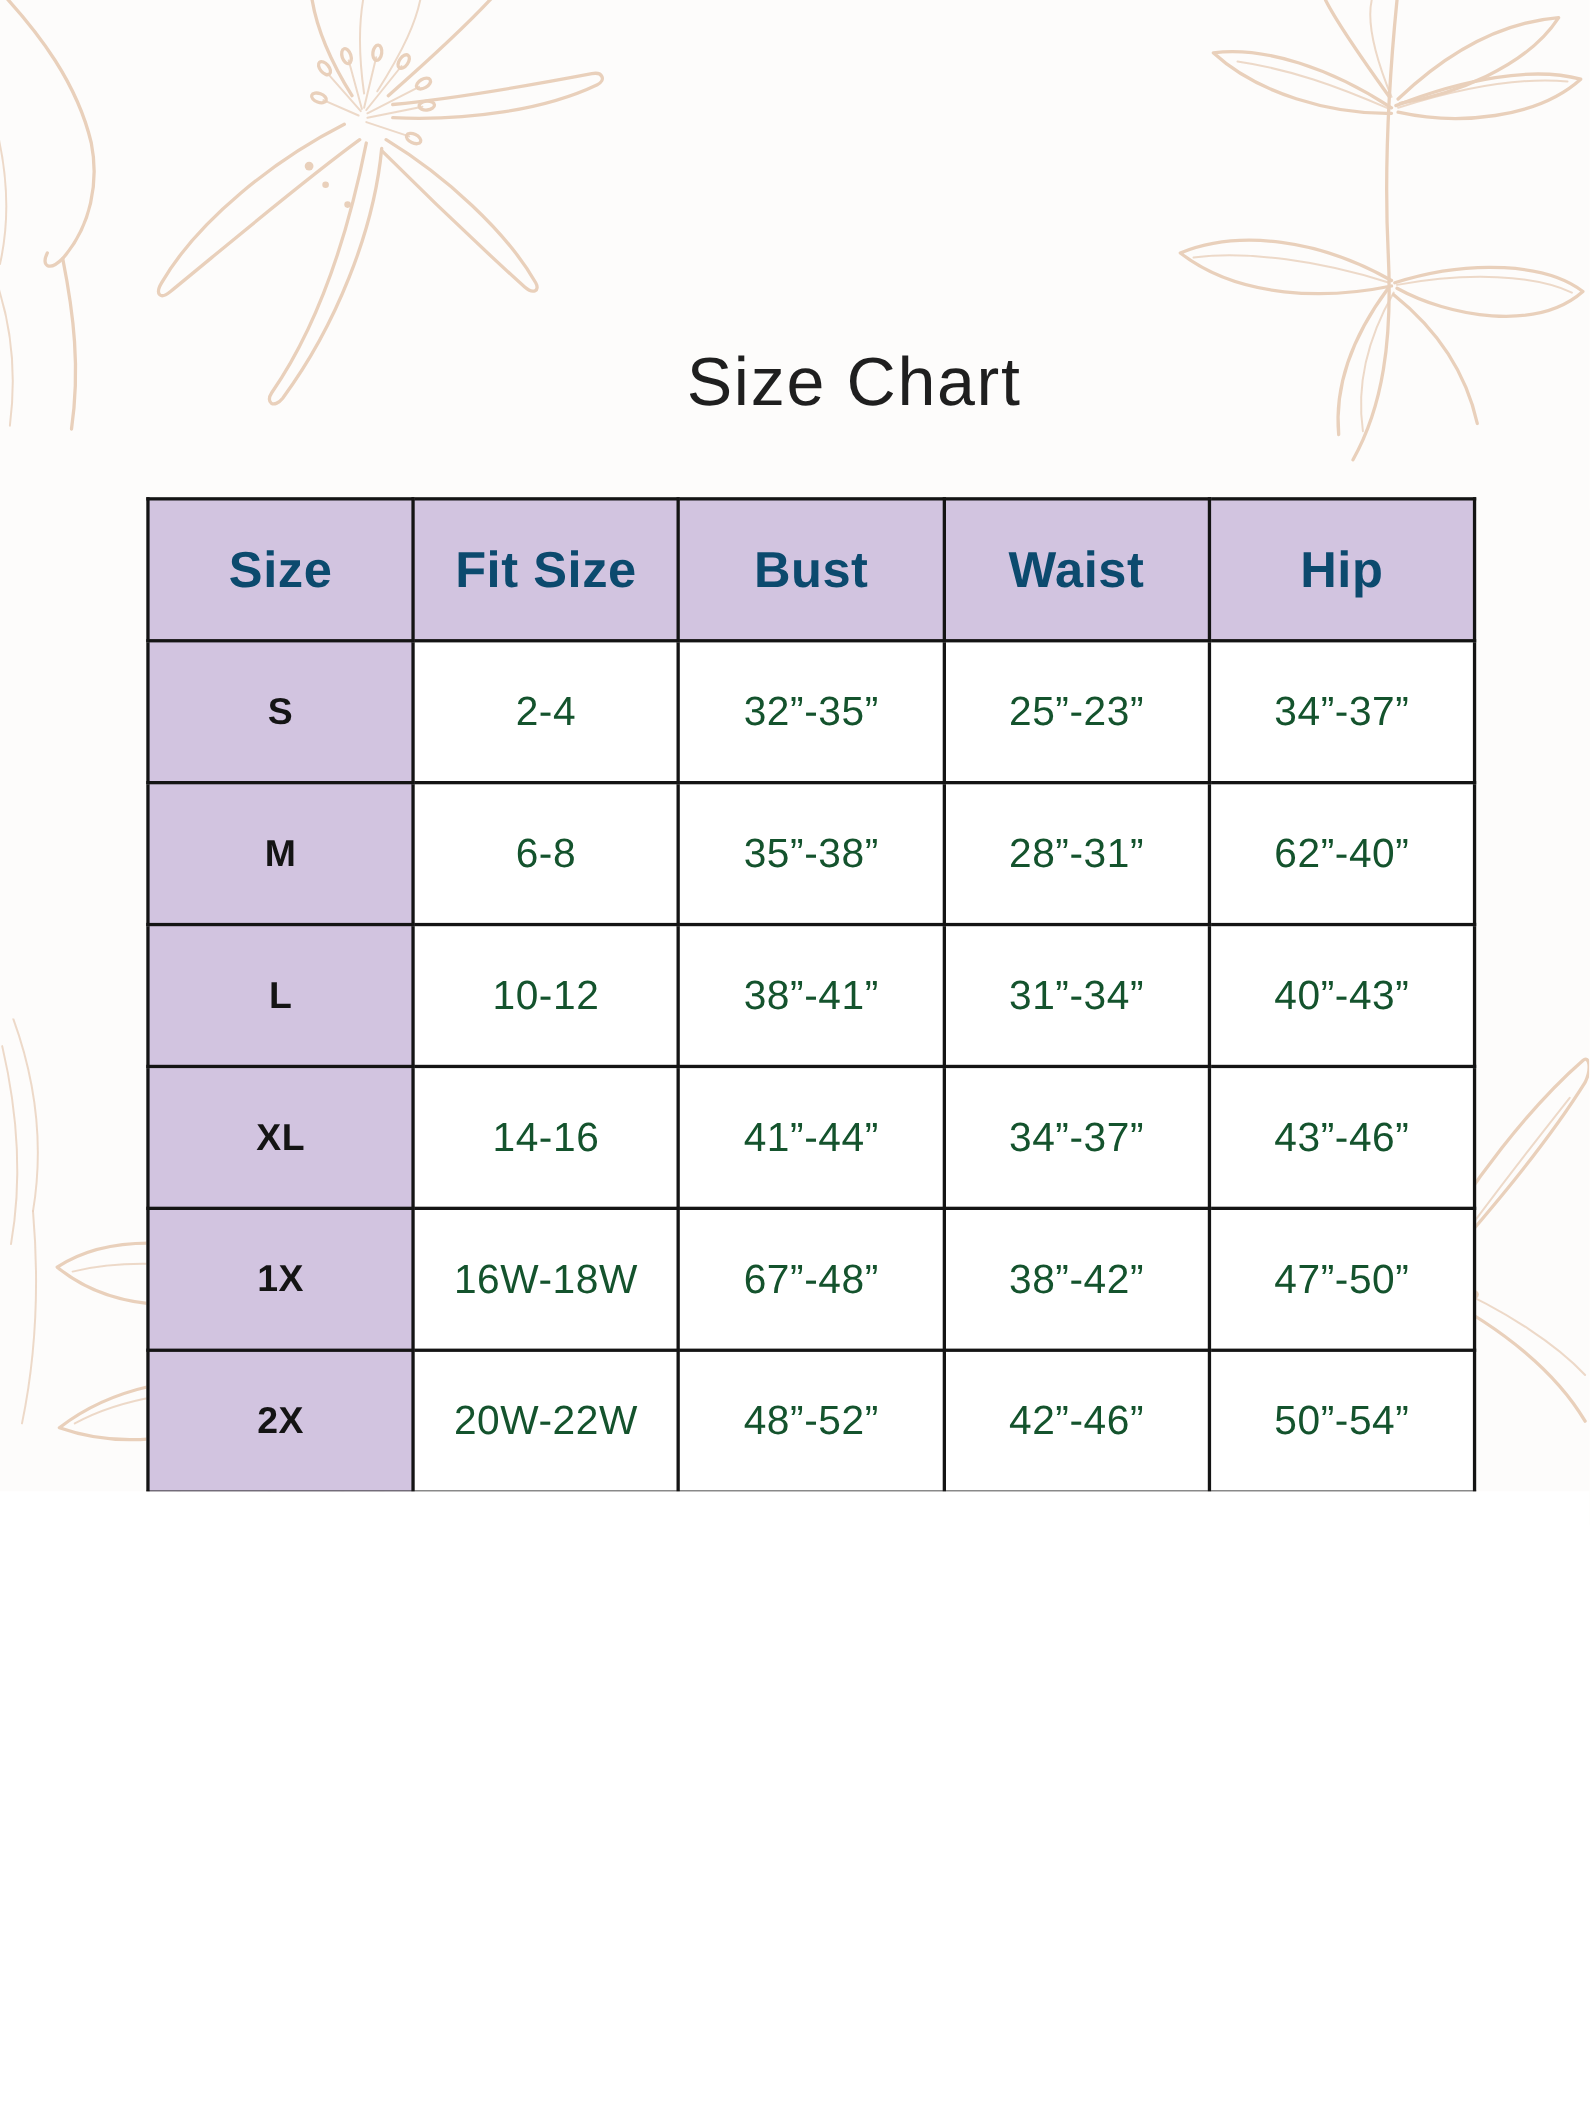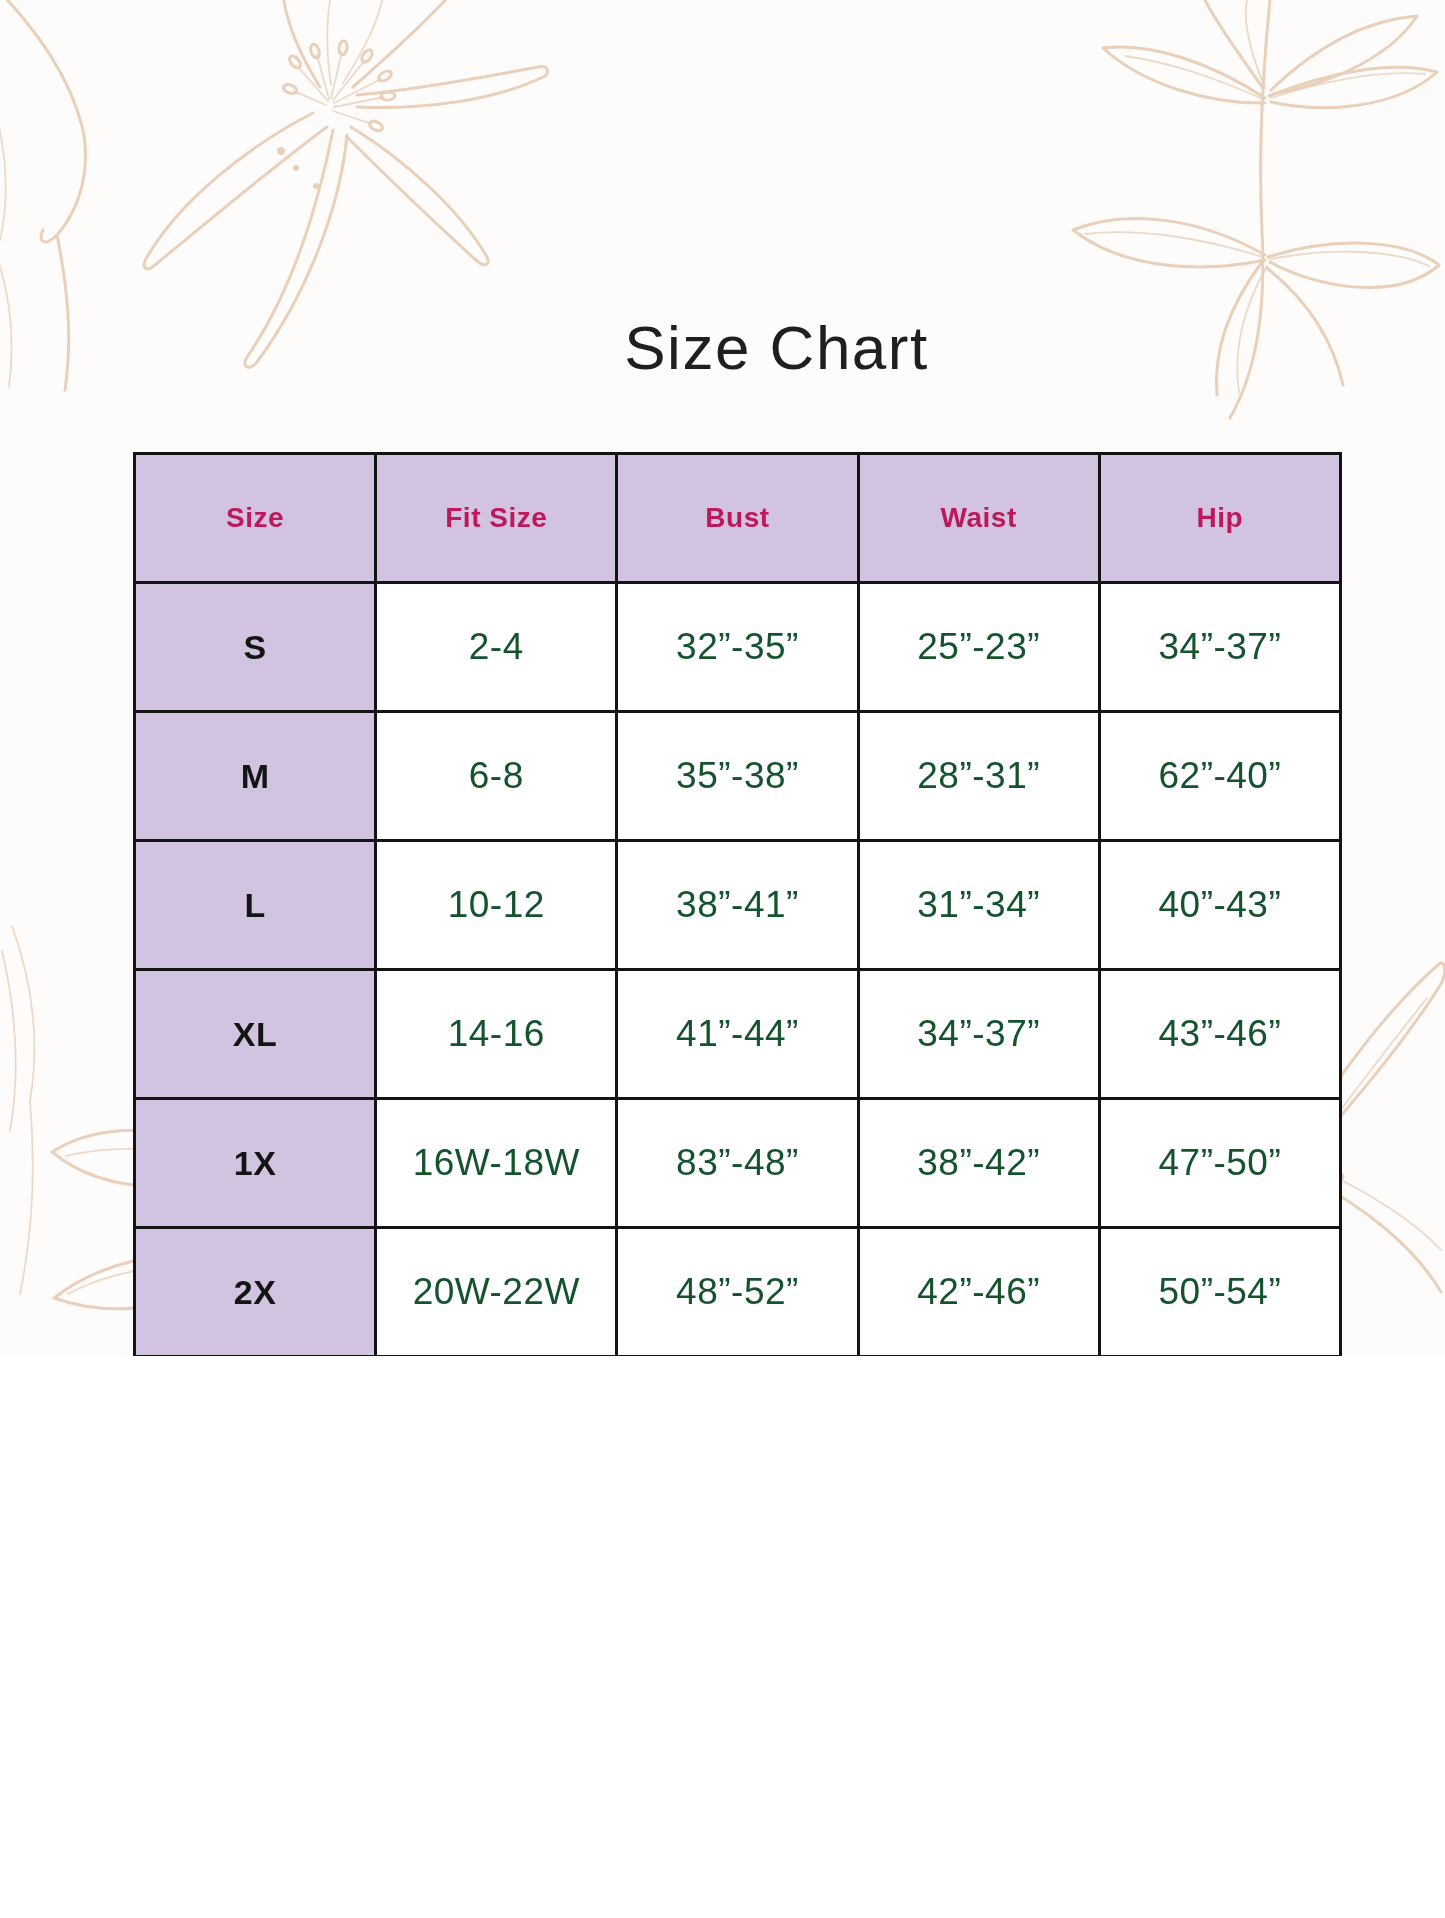--- a/index.html
+++ b/index.html
@@ -34,21 +34,21 @@
     background:#ffffff;
   }
   .size-table th,.size-table td{
     border:3px solid #141414;
     height:126px;
     text-align:center;vertical-align:middle;
     padding:0;
   }
   .size-table th{
     background:#d2c4e0;
-    font-size:28px;font-weight:700;letter-spacing:.5px;color:#be185d;
+    font-size:46px;font-weight:700;letter-spacing:.5px;color:#0c4a6e;
   }
   .size-table td.rowhead{
     background:#d2c4e0;
     font-size:34px;font-weight:700;letter-spacing:.5px;color:#141414;
   }
   .size-table td.val{
     background:#ffffff;
     font-size:37px;font-weight:400;letter-spacing:.5px;color:#14532d;
   }
 </style>
@@ -208,21 +208,21 @@
       <tr>
         <td class="rowhead">XL</td>
         <td class="val">14-16</td>
         <td class="val">41”-44”</td>
         <td class="val">34”-37”</td>
         <td class="val">43”-46”</td>
       </tr>
       <tr>
         <td class="rowhead">1X</td>
         <td class="val">16W-18W</td>
-        <td class="val">83”-48”</td>
+        <td class="val">67”-48”</td>
         <td class="val">38”-42”</td>
         <td class="val">47”-50”</td>
       </tr>
       <tr>
         <td class="rowhead">2X</td>
         <td class="val">20W-22W</td>
         <td class="val">48”-52”</td>
         <td class="val">42”-46”</td>
         <td class="val">50”-54”</td>
       </tr>

